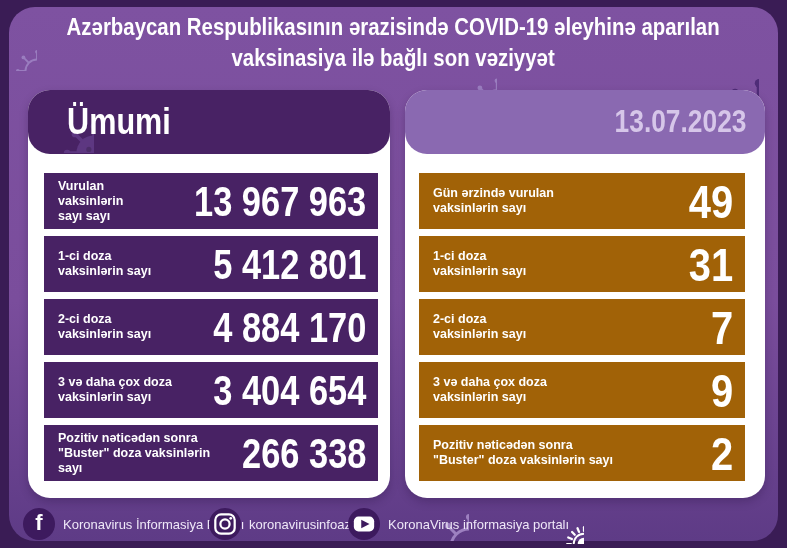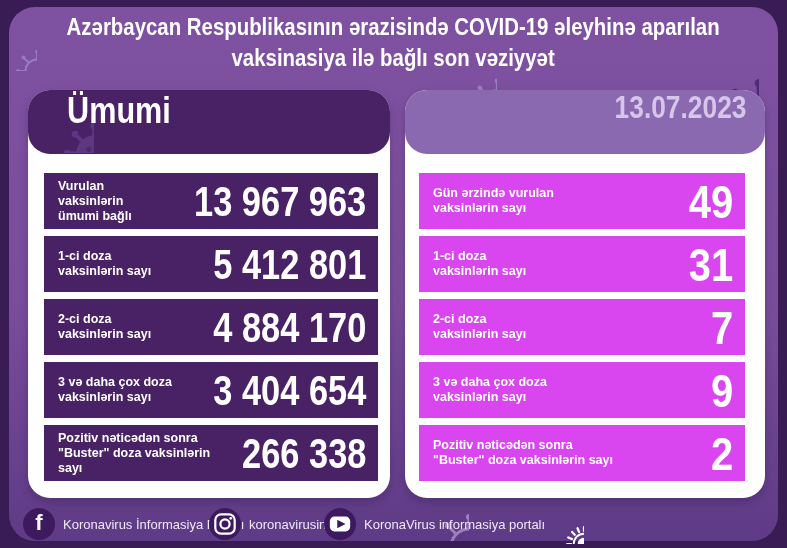--- a/index.html
+++ b/index.html
@@ -30,21 +30,21 @@
   .title .tline{display:inline-block;transform:scaleX(0.85);white-space:nowrap;}
 
   .panel{
     position:absolute;z-index:2;top:90px;height:408px;background:#ffffff;
     border-radius:22px;box-shadow:0 4px 8px rgba(30,10,50,0.25);
   }
   .panel.left{left:28px;width:362px;}
   .panel.right{left:405px;width:360px;}
   .panel-header{
     position:absolute;left:0;right:0;top:0;height:64px;border-radius:22px;
-    overflow:hidden;display:flex;align-items:flex-start;
+    overflow:hidden;display:flex;align-items:center;
   }
   .panel-header.dark{background:#482264;}
   .panel-header.light{background:#8a69b1;justify-content:flex-end;}
   .hdr-virus{position:absolute;left:4px;top:1px;width:62px;height:62px;color:#5d3781;}
   .hdr-virus svg{display:block;width:100%;height:100%;}
   .hdr-text{
     position:relative;color:#fff;font-weight:bold;font-size:36px;
     padding-left:46px;display:inline-block;transform:scaleX(0.85);transform-origin:left center;
   }
   .hdr-date{
@@ -52,42 +52,42 @@
     display:inline-block;transform:scaleX(0.85);transform-origin:right center;white-space:nowrap;
   }
   .rows{position:absolute;top:83px;}
   .panel.left .rows{left:16px;right:12px;}
   .panel.right .rows{left:14px;right:20px;}
   .row{
     height:56px;margin-bottom:7px;display:flex;align-items:center;
     justify-content:space-between;padding:0 12px 0 14px;box-sizing:border-box;
   }
   .row.dark{background:#482264;}
-  .row.light{background:#d946ef;}
+  .row.light{background:#a16207;}
   .lbl{color:#fff;font-weight:bold;font-size:12.5px;line-height:15px;}
   .lbl span{display:block;}
   .val{
     color:#fff;font-weight:bold;white-space:nowrap;
     display:inline-block;transform-origin:right center;
   }
   .panel.left .val{font-size:43px;transform:scaleX(0.8);}
   .panel.right .val{font-size:47px;transform:scaleX(0.85);}
 
   
   .footer-item{position:absolute;z-index:3;height:32px;top:508px;display:flex;align-items:center;}
   .soc-circle{
     width:32px;height:32px;border-radius:50%;background:#3d1a5e;
     display:flex;align-items:center;justify-content:center;flex:0 0 32px;
   }
   .soc-circle svg{display:block;}
   .fb-f{color:#fff;font-weight:bold;font-size:22px;line-height:22px;transform:translateY(-1px);}
   .soc-label{color:#efe8f8;font-size:13px;margin-left:8px;white-space:nowrap;}
   .f-fb{left:23px;}
   .f-ig{left:209px;}
-  .f-yt{left:324px;justify-content:space-between;}
+  .f-yt{left:348px;justify-content:space-between;}
   .brand{left:544px;top:504px;height:40px;}
   .brand-icon{width:40px;height:40px;color:#ffffff;}
   .brand-icon svg{display:block;width:100%;height:100%;}
   .brand-text{
     color:#fff;font-weight:bold;font-size:28px;margin-left:6px;position:relative;white-space:nowrap;
   }
   .brand-sup{
     position:absolute;right:-32px;top:-8px;font-size:13px;font-weight:normal;color:#fff;
   }
 </style>
@@ -218,21 +218,21 @@
           <svg viewBox="-60 -60 120 120">
             <use href="#virus"></use>
           </svg>
         </div>
       <span class="hdr-text">Ümumi</span>
     </div>
     <div class="rows">
       <div class="row dark">
         <span class="lbl">
             <span>Vurulan vaksinlərin</span>
-            <span>ümumi bağlı</span>
+            <span>sayı sayı</span>
           </span>
         <span class="val">13 967 963</span>
       </div>
       <div class="row dark">
         <span class="lbl">
             <span>1-ci doza</span>
             <span>vaksinlərin sayı</span>
           </span>
         <span class="val">5 412 801</span>
       </div>

